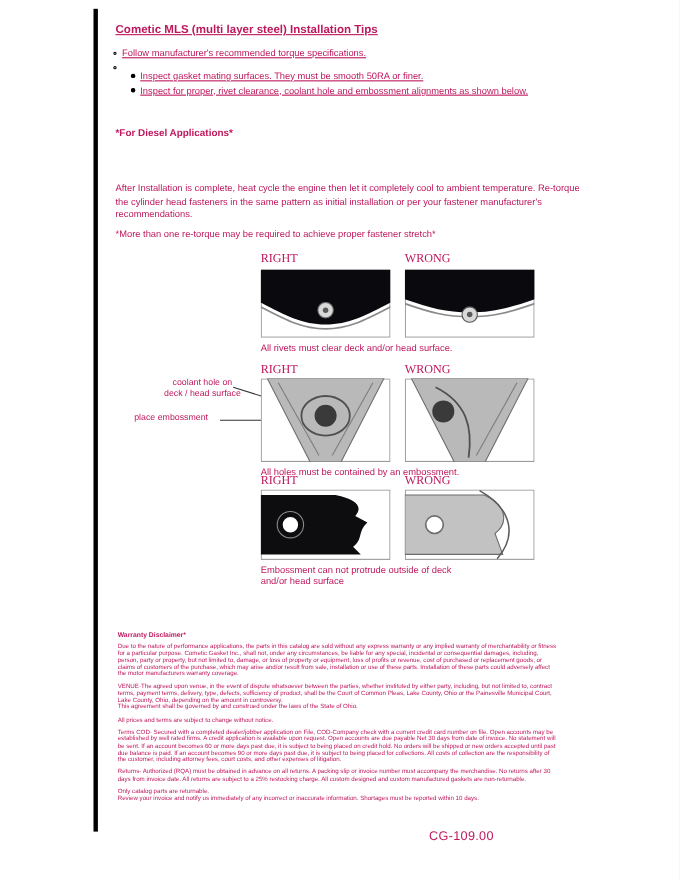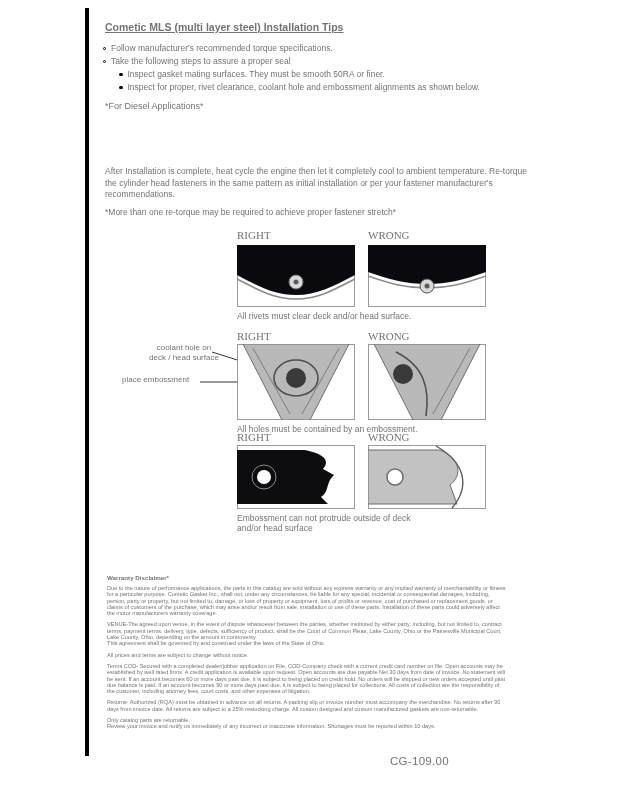--- a/index.html
+++ b/index.html
@@ -1,36 +1,36 @@
 <!DOCTYPE html>
 <html><head>
 <meta charset="utf-8">
 <style>
   * { margin:0; padding:0; box-sizing:border-box; }
   html,body { background:#e8e8e8; }
   .page {
     position:relative; width:618px; height:800px; margin:0 auto;
-    background:#ffffff; color:#737373;
+    background:#ffffff; color:#be185d;
     font-family:"Liberation Sans", sans-serif;
     overflow:hidden;
   }
   .left-rule { position:absolute; left:85px; top:8px; width:4px; height:748px; background:#000; }
 
   .title {
     position:absolute; left:105px; top:21px;
     font-size:10.5px; font-weight:bold; text-decoration:underline;
   }
 
   .tips { position:absolute; left:103px; top:42px; width:440px; }
-  .tip { display:flex; align-items:flex-start; font-size:8.5px; line-height:13px; }
+  .tip { display:flex; align-items:flex-start; font-size:8.5px; line-height:13px;text-decoration:underline; }
   .tip.sub { margin-left:16px; }
   .m-circle { flex:0 0 auto; width:3px; height:3px; border:1px solid #000; border-radius:50%; margin:4.5px 5px 0 0; }
   .m-dot { flex:0 0 auto; width:3.5px; height:3.5px; background:#000; border-radius:50%; margin:4.5px 5px 0 0; }
 
-  .diesel-heading { position:absolute; left:105px; top:101px; font-size:9px; font-weight:normal;text-align:center; }
+  .diesel-heading { position:absolute; left:105px; top:116px; font-size:9px; font-weight:bold;text-align:center; }
   .body-para { position:absolute; left:105px; width:424px; font-size:8.5px; line-height:11.5px; }
   .p1 { top:133px; }
   .p2 { top:166px; }
   .note { top:207px; }
 
   .dg-label { position:absolute; width:118px; text-align:left; font-size:11px;font-family:Liberation Serif, serif; }
   .dg-img { position:absolute; width:118px; }
   .dg-img svg { display:block; width:100%; height:100%; }
   .dg-caption { position:absolute; left:237px; font-size:8.5px; line-height:10px; white-space:pre-line; }
   .col-right { left:237px; }
@@ -65,21 +65,20 @@
 
   <h1 class="title">Cometic MLS (multi layer steel) Installation Tips</h1>
 
   <div class="tips">
     <div class="tip">
       <span class="m-circle"></span>
       <span>Follow manufacturer's recommended torque specifications.</span>
     </div>
     <div class="tip">
       <span class="m-circle"></span>
-      <span>Take the following steps to assure a proper seal</span>
     </div>
     <div class="tip sub">
       <span class="m-dot"></span>
       <span>Inspect gasket mating surfaces.  They must be smooth 50RA or finer.</span>
     </div>
     <div class="tip sub">
       <span class="m-dot"></span>
       <span>Inspect for proper, rivet clearance, coolant hole and embossment alignments as shown below.</span>
     </div>
   </div>

